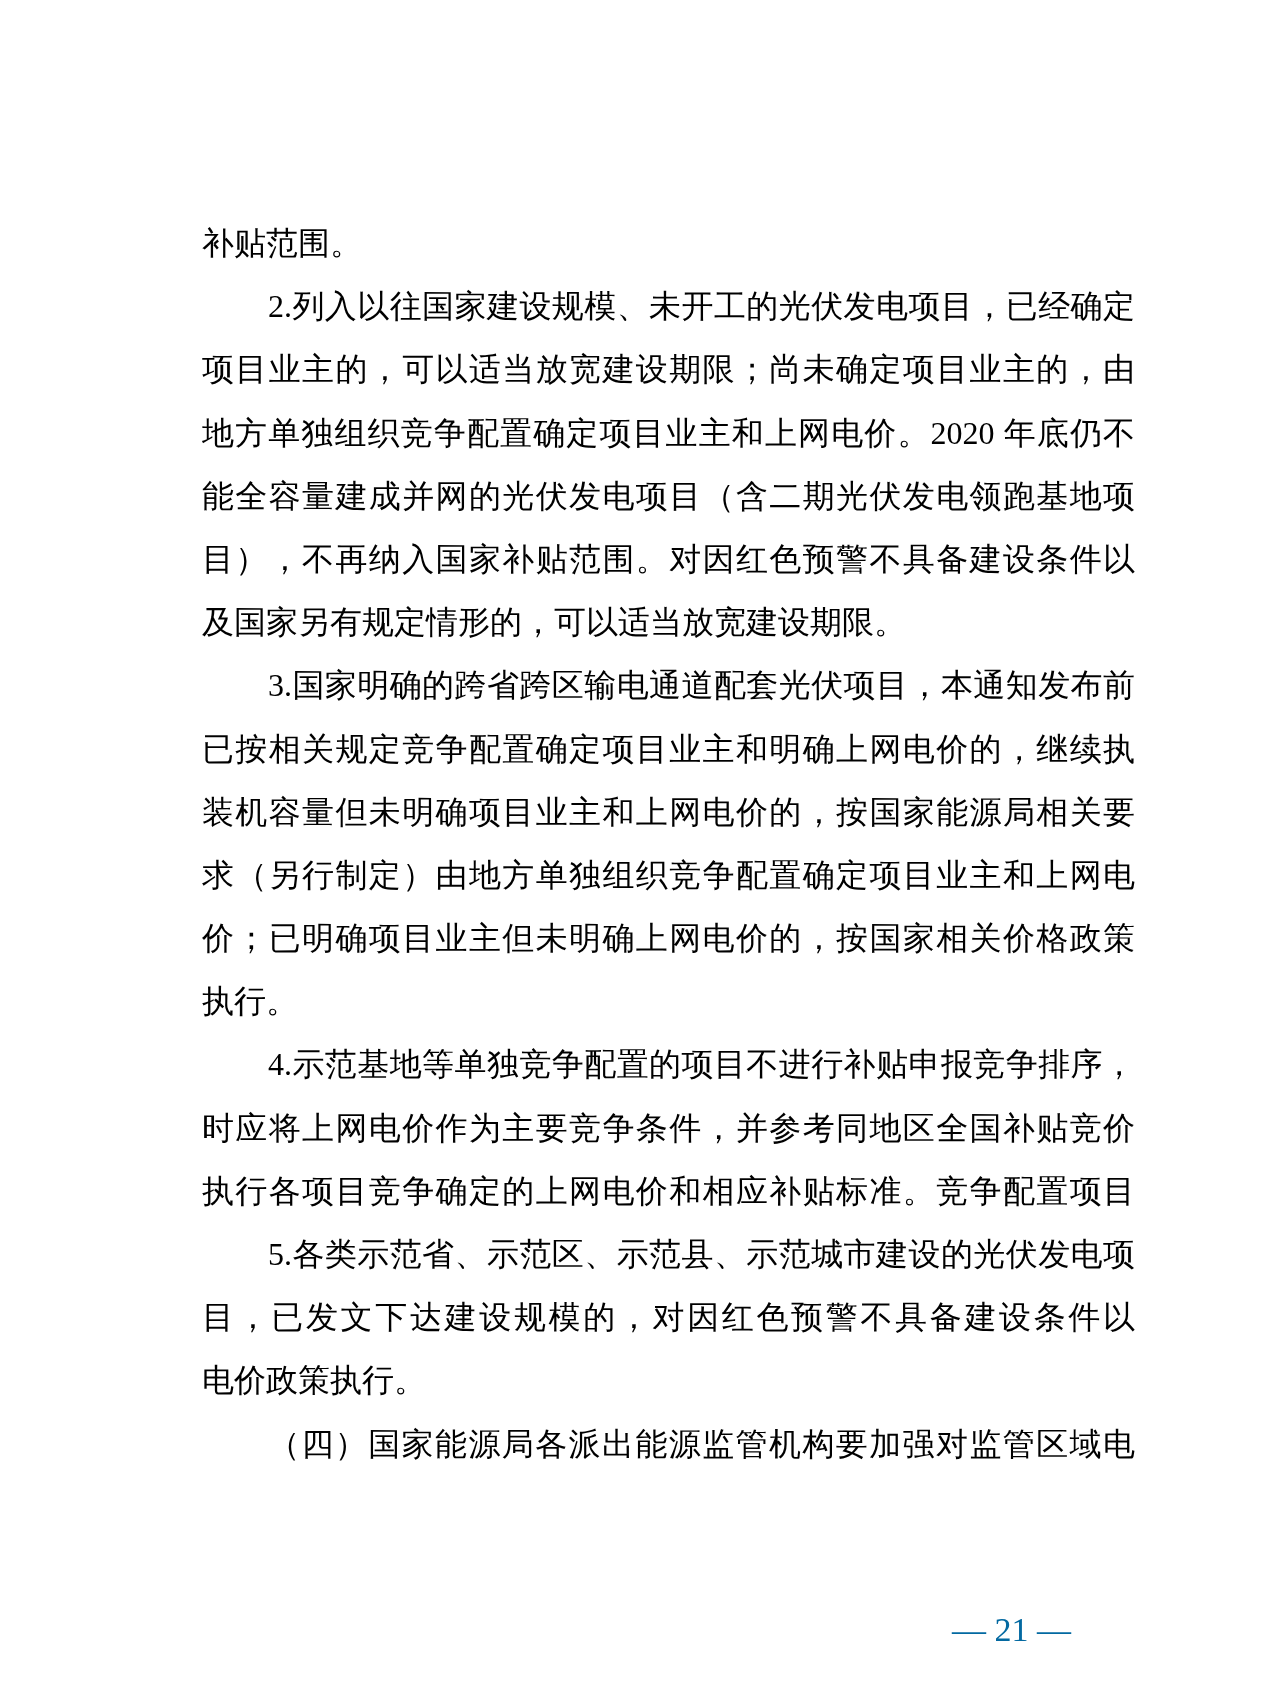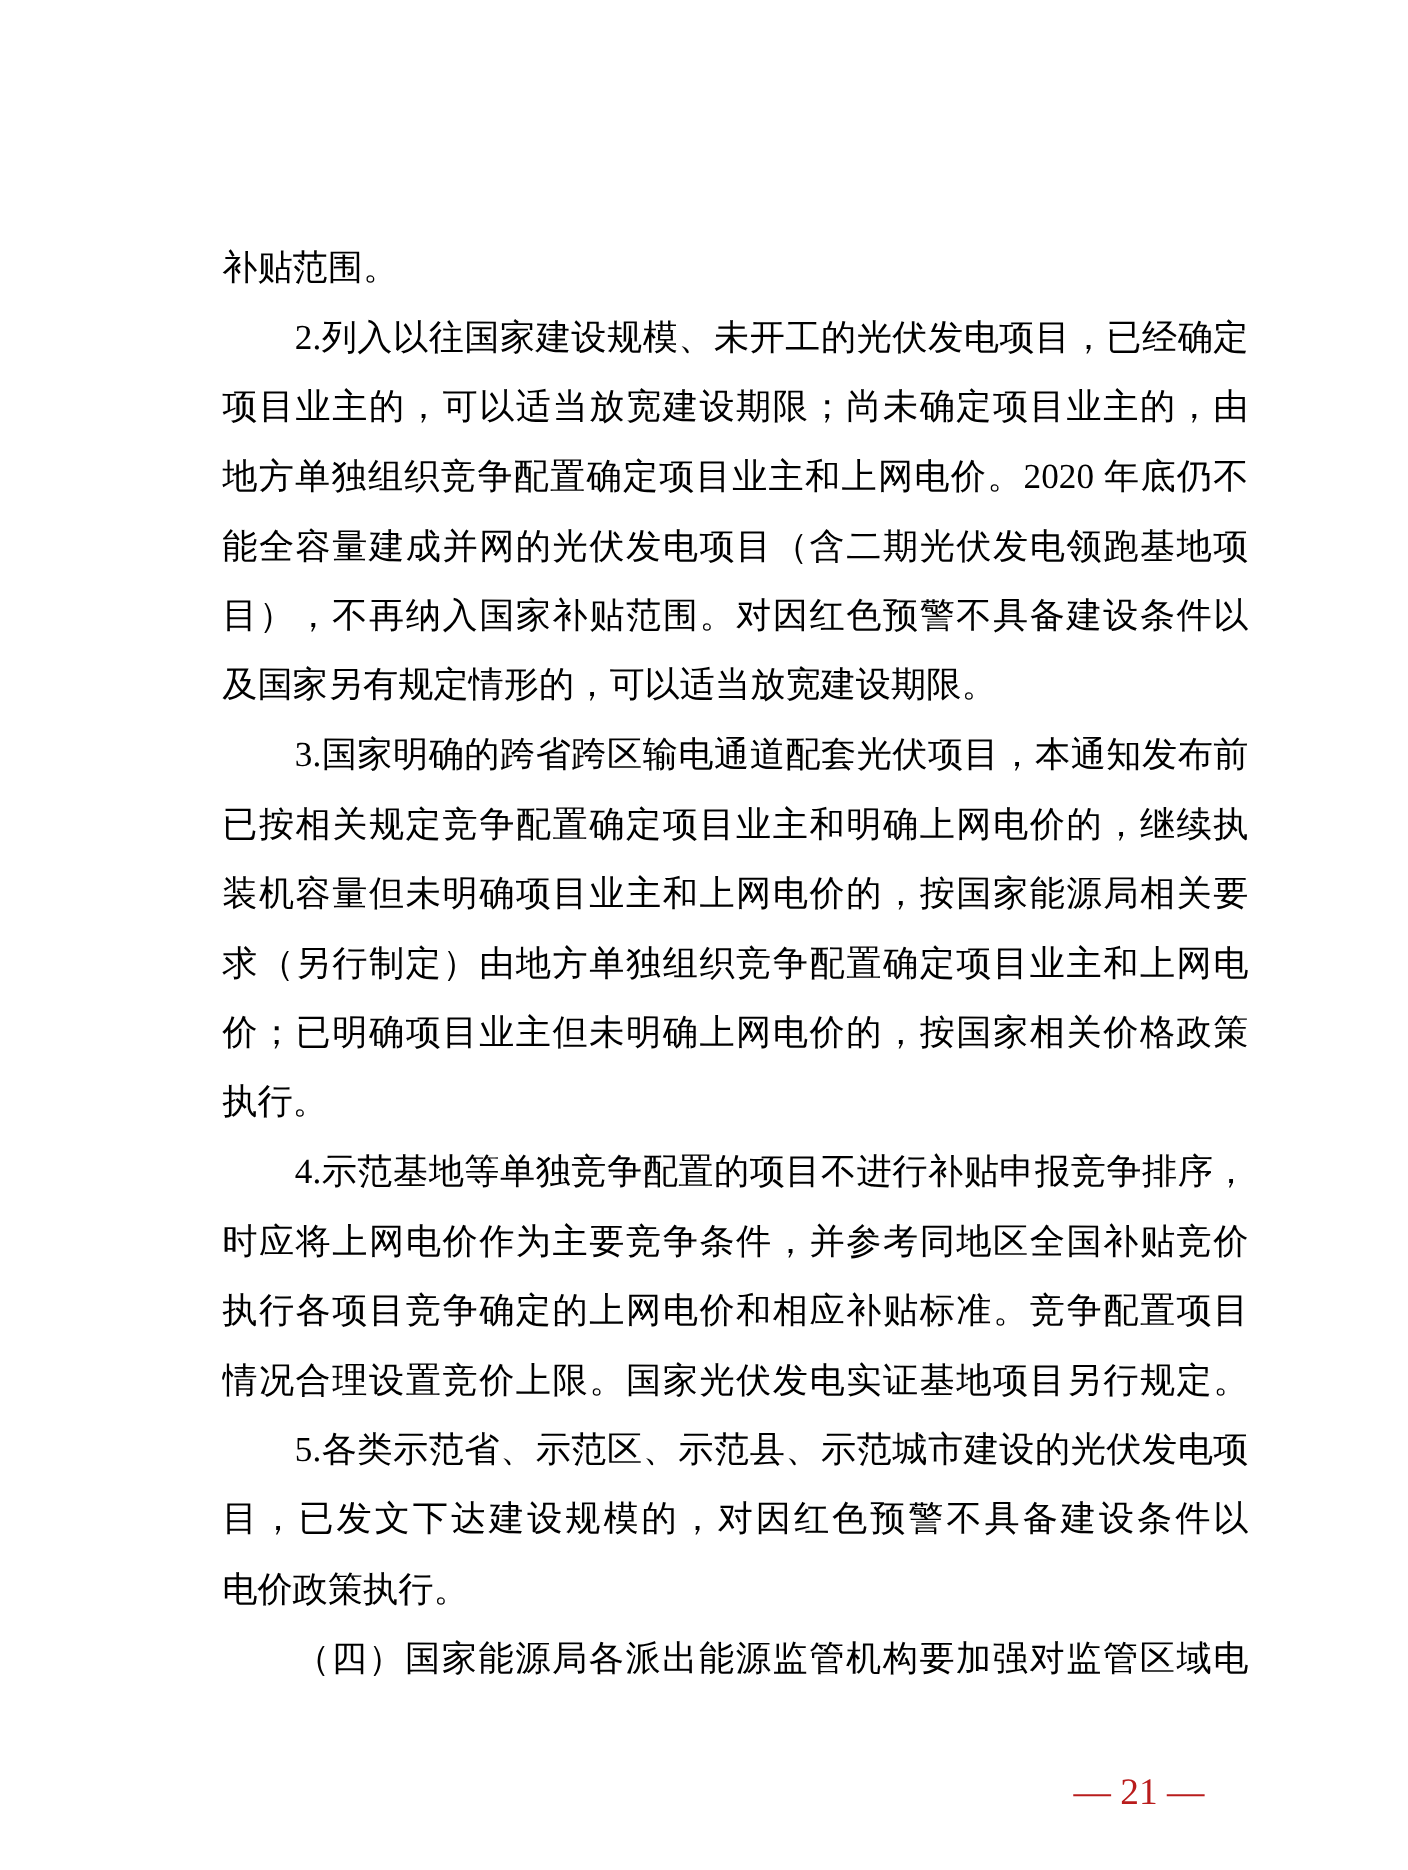--- a/index.html
+++ b/index.html
@@ -36,25 +36,25 @@
   }
   .line.flush {
     text-align: left;
     text-align-last: auto;
   }
   .line.indent {
     text-indent: 66px;
   }
   .page-footer {
     position: absolute;
-    left: 976px;
+    left: 952px;
     top: 1612px;
     font-size: 34px;
     line-height: 36px;
-    color: #b91c1c;
+    color: #0369a1;
     font-family: "Liberation Serif", serif;
     white-space: nowrap;
   }
 </style>
 </head>
 <body>
 
 <div class="page">
 
   <div class="doc-body">
@@ -67,21 +67,20 @@
     <div class="line flush">及国家另有规定情形的，可以适当放宽建设期限。</div>
     <div class="line indent">3.国家明确的跨省跨区输电通道配套光伏项目，本通知发布前</div>
     <div class="line">已按相关规定竞争配置确定项目业主和明确上网电价的，继续执</div>
     <div class="line">装机容量但未明确项目业主和上网电价的，按国家能源局相关要</div>
     <div class="line">求（另行制定）由地方单独组织竞争配置确定项目业主和上网电</div>
     <div class="line">价；已明确项目业主但未明确上网电价的，按国家相关价格政策</div>
     <div class="line flush">执行。</div>
     <div class="line indent">4.示范基地等单独竞争配置的项目不进行补贴申报竞争排序，</div>
     <div class="line">时应将上网电价作为主要竞争条件，并参考同地区全国补贴竞价</div>
     <div class="line">执行各项目竞争确定的上网电价和相应补贴标准。竞争配置项目</div>
-    <div class="line">情况合理设置竞价上限。国家光伏发电实证基地项目另行规定。</div>
     <div class="line indent">5.各类示范省、示范区、示范县、示范城市建设的光伏发电项</div>
     <div class="line">目，已发文下达建设规模的，对因红色预警不具备建设条件以</div>
     <div class="line flush">电价政策执行。</div>
     <div class="line indent">（四）国家能源局各派出能源监管机构要加强对监管区域电</div>
   </div>
 
   <div class="page-footer">— 21 —</div>
 
 </div>
 

